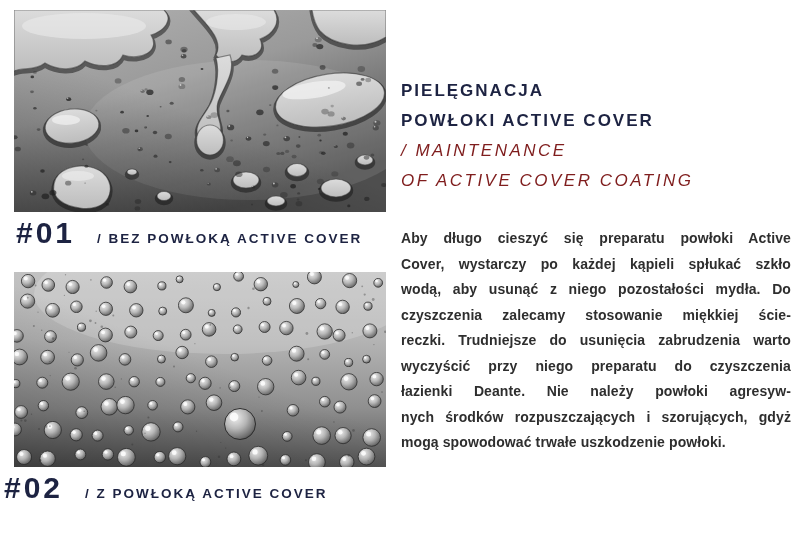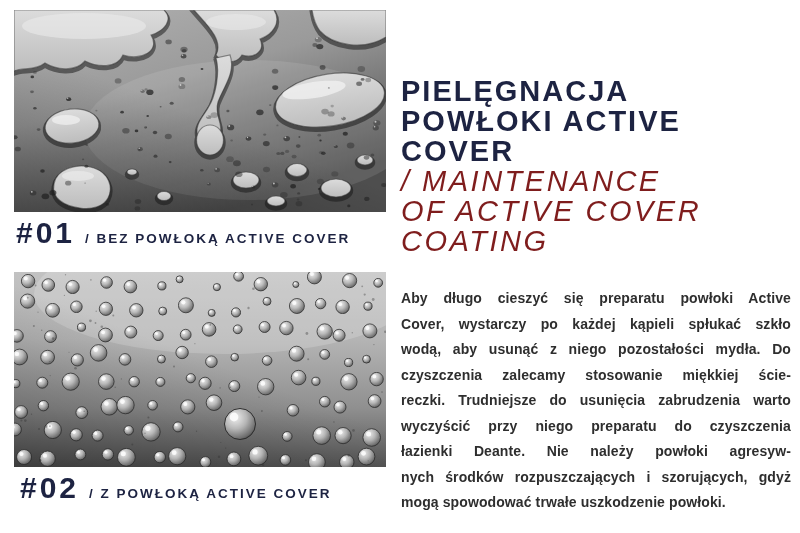--- a/index.html
+++ b/index.html
@@ -17,25 +17,25 @@
   }
   figure { margin: 0; padding: 0; position: absolute; }
   .photo1 { left: 14px; top: 10px;  width: 372px; height: 202px; }
   .photo2 { left: 14px; top: 272px; width: 372px; height: 195px; }
   .photo svg { display: block; width: 100%; height: 100%; }
 
   .caption {
     position: absolute;
     display: flex;
     align-items: baseline;
-    gap: 10px;
+    gap: 22px;
     white-space: nowrap;
   }
   .cap1 { left: 16px; top: 216px; }
-  .cap2 { left: 20px; top: 471px; justify-content: flex-end; }
+  .cap2 { left: 4px; top: 471px; justify-content: flex-end; }
   .cap-num {
     font-size: 30px;
     font-weight: 700;
     letter-spacing: 3px;
     color: #1d2342;
   }
   .cap-text {
     font-size: 13.5px;
     font-weight: 700;
     letter-spacing: 2px;
@@ -44,21 +44,21 @@
 
   .right-col {
     position: absolute;
     left: 401px;
     top: 76px;
     width: 390px;
   }
   .title { margin: 0; }
   .title span {
     display: block;
-    font-size: 29px;
+    font-size: 17px;
     line-height: 30px;
   }
   .t-navy {
     font-weight: 700;
     letter-spacing: 2px;
     color: #1d2342;
   }
   .t-gray {
     font-weight: 400;
     letter-spacing: 2.5px;

